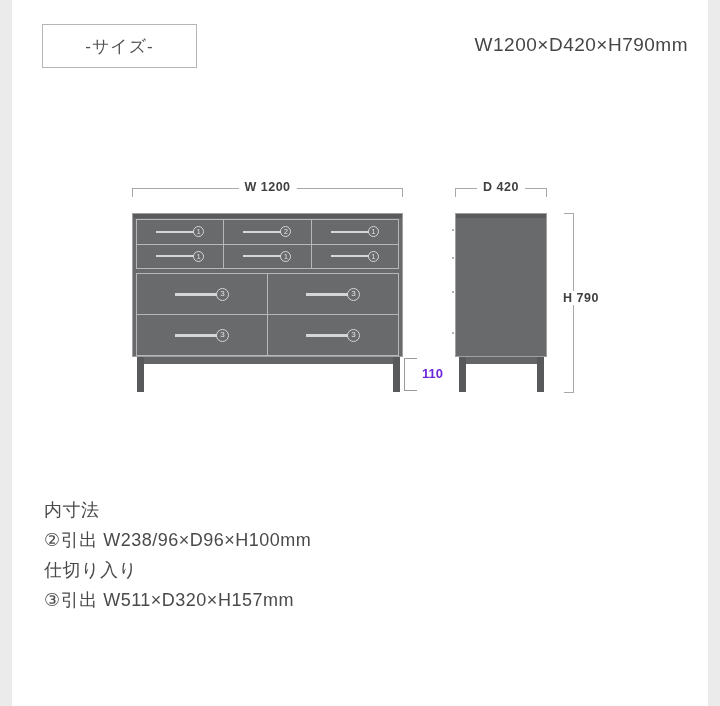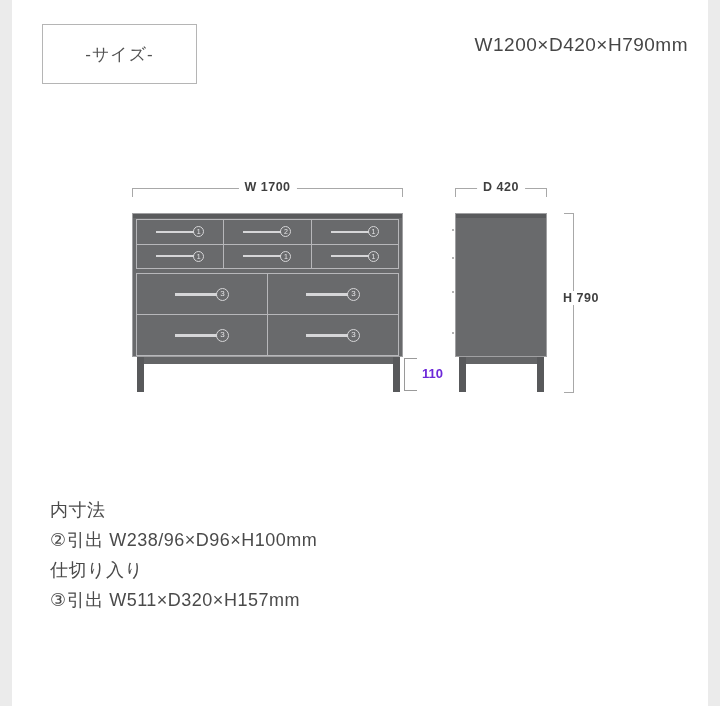--- a/index.html
+++ b/index.html
@@ -7,21 +7,21 @@
     width:720px;height:706px;position:relative;background:#ffffff;
     font-family:"Liberation Sans","DejaVu Sans",sans-serif;
     overflow:hidden;color:#4a4a4a;
   }
   .gutter{position:absolute;top:0;width:12px;height:706px;background:#ebebeb;}
   .gutter-left{left:0;}
   .gutter-right{left:708px;}
 
   
   .size-badge{
-    position:absolute;left:42px;top:24px;width:155px;height:60px;
+    position:absolute;left:42px;top:24px;width:155px;height:44px;
     border:1px solid #b5b5b5;box-sizing:border-box;
     display:flex;align-items:center;justify-content:center;
     font-size:17px;letter-spacing:1px;color:#525252;
   }
   .overall-dims{
     position:absolute;right:32px;top:34px;
     font-size:19px;letter-spacing:.5px;color:#464646;
   }
 
   
@@ -86,38 +86,38 @@
   .bracket-t{position:absolute;left:404px;width:13px;height:1px;background:#9a9a9a;}
   .bracket-label{
     position:absolute;left:422px;top:366px;font-size:13px;font-weight:600;color:#6d28d9;
   }
 
   
   .specs{
     position:absolute;left:44px;top:495px;font-size:18px;line-height:30px;
     letter-spacing:.5px;color:#4a4a4a;
   }
-  .spec-line{white-space:nowrap;margin-left:6px;}
+  .spec-line{white-space:nowrap;}
 </style>
 </head>
 <body>
 
 <div class="gutter gutter-left"></div>
 <div class="gutter gutter-right"></div>
 
 <div class="size-badge">
   <span>-サイズ-</span>
 </div>
 <div class="overall-dims">W1200×D420×H790mm</div>
 
 <div class="dim-wrap dim-w">
   <div class="dim-h-line"></div>
   <div class="dim-tick-v t-l"></div>
   <div class="dim-tick-v t-r"></div>
-  <div class="dim-label">W 1700</div>
+  <div class="dim-label">W 1200</div>
 </div>
 
 <div class="dim-wrap dim-d">
   <div class="dim-h-line"></div>
   <div class="dim-tick-v t-l"></div>
   <div class="dim-tick-v t-r"></div>
   <div class="dim-label">D 420</div>
 </div>
 
 <div class="cab cab-front">

